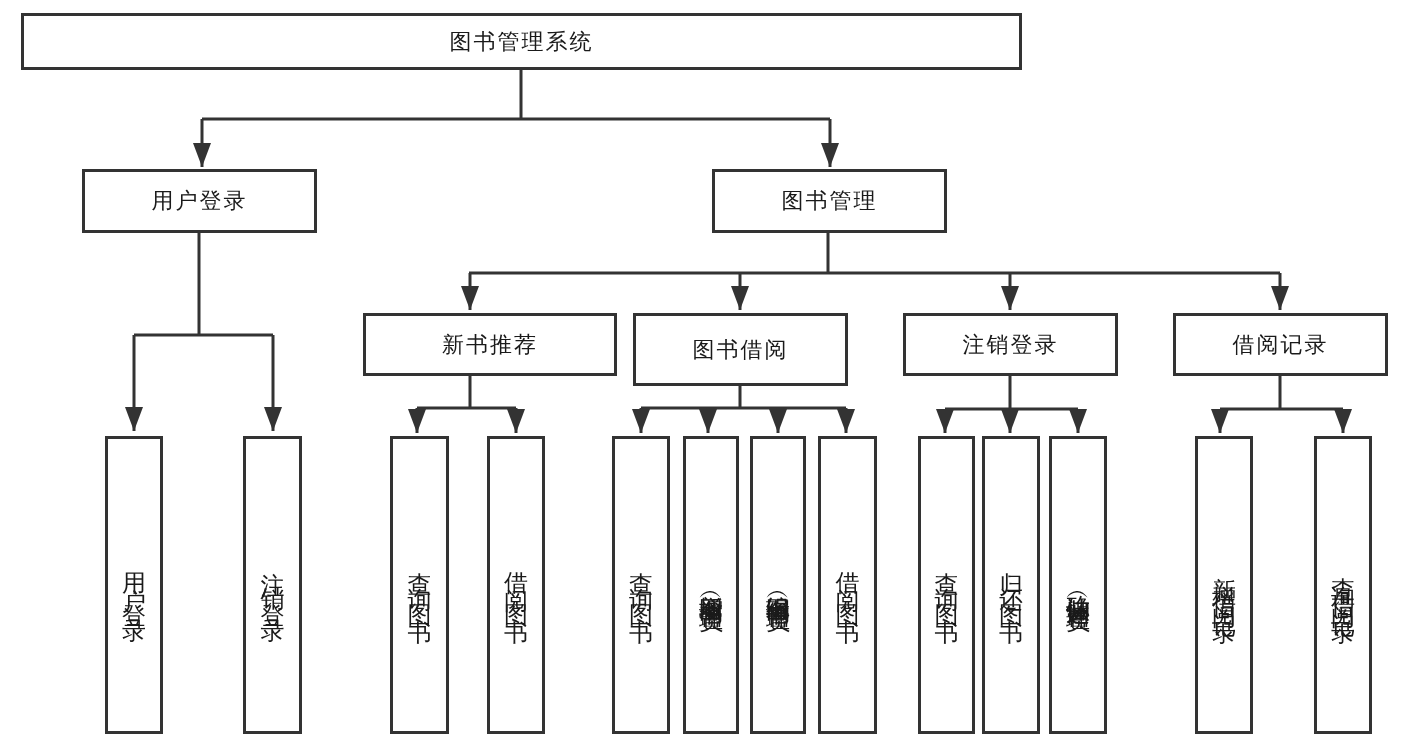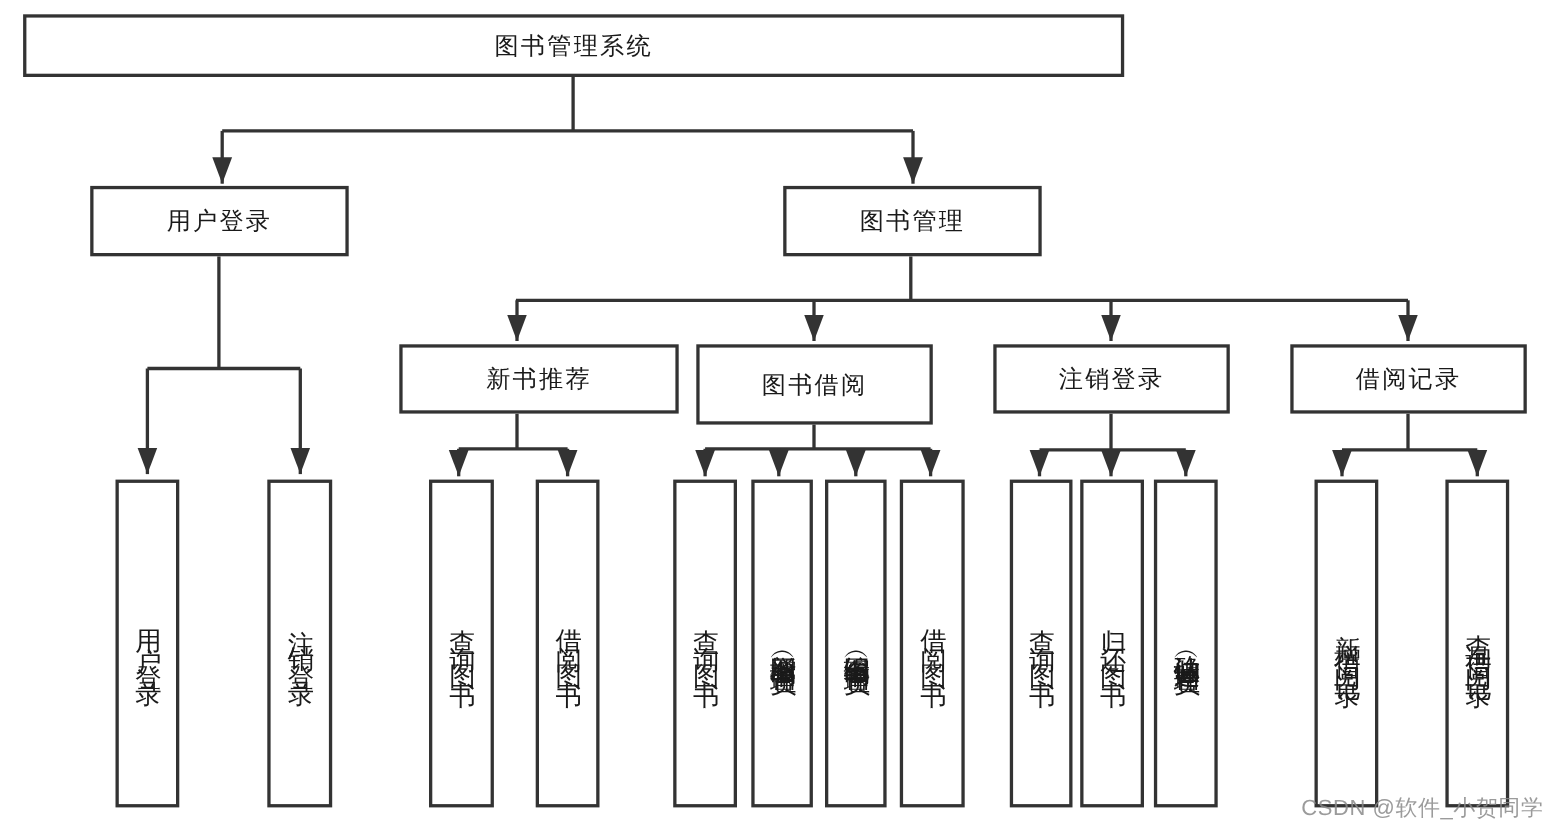--- a/index.html
+++ b/index.html
@@ -164,15 +164,14 @@
     <span class="vlabel" style="letter-spacing: 2px;">确认归还（管理员）</span>
   </div>
 
   <div class="node" style="left:1195px;top:436px;width:58px;height:298px">
     <span class="vlabel" style="letter-spacing: 9px;">新增借阅记录</span>
   </div>
   <div class="node" style="left:1314px;top:436px;width:58px;height:298px">
     <span class="vlabel" style="letter-spacing: 9px;">查询借阅记录</span>
   </div>
 
-  <div class="watermark">CSDN @软件_小贺同学</div>
 
 </div>
 
 </body></html>

